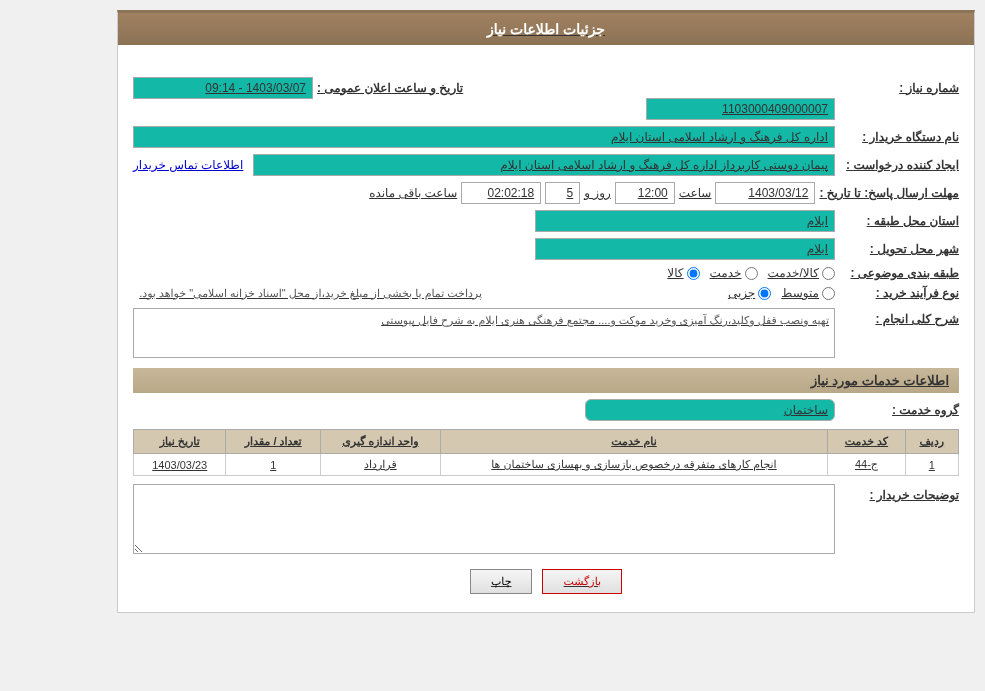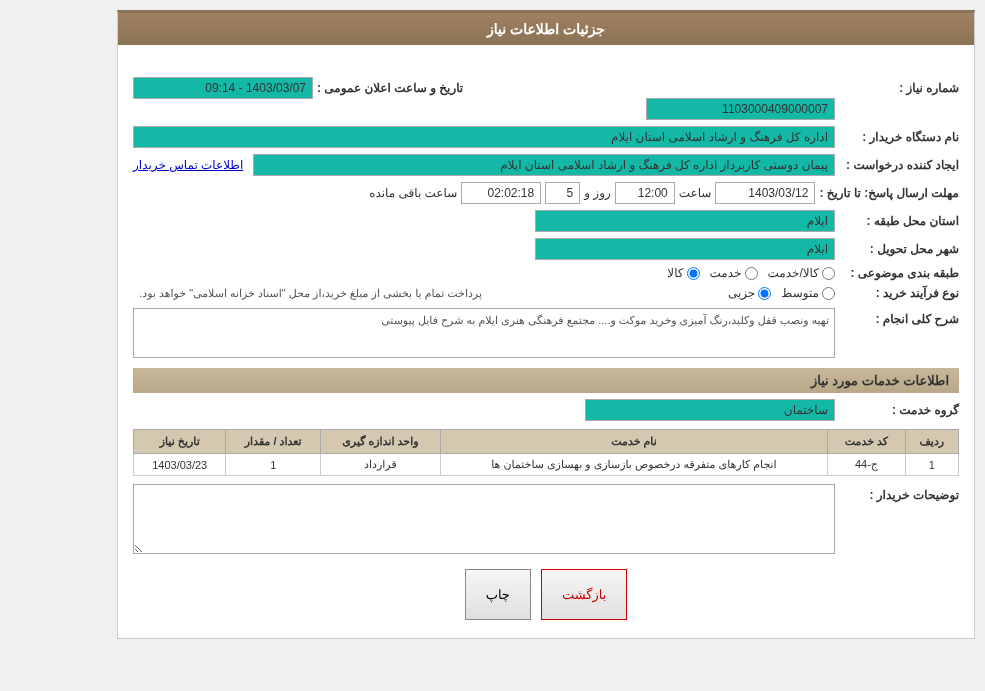--- a/index.html
+++ b/index.html
@@ -8,20 +8,21 @@
       background: #f0f0f0;
       direction: rtl;
       font-size: 12px;
       color: #333;
     }
     .page-wrapper {
       width: 878px;
       min-height: 691px;
       background: #f0f0f0;
       padding: 10px;
+      text-decoration: underline;
     }
     .main-panel {
       background: #fff;
       border: 1px solid #ccc;
       border-top: 3px solid #8B7355;
     }
     .panel-header {
       background: linear-gradient(to bottom, #a08060, #8B7355);
       color: #fff;
       text-align: center;
@@ -130,25 +131,25 @@
     .data-table tr:nth-child(even) td {
       background: #f9f7f4;
     }
     .btn-row {
       display: flex;
       justify-content: center;
       gap: 10px;
       margin: 12px 0 8px 0;
     }
     .btn {
-      padding: 17px 20px;
+      padding: 5px 20px;
       border: 1px solid #888;
       cursor: pointer;
       font-family: Tahoma, Arial, sans-serif;
-      font-size: 13px;
+      font-size: 11px;
       background: linear-gradient(to bottom, #f5f5f5, #e0e0e0);
     }
     .btn-print {
       background: linear-gradient(to bottom, #f5f5f5, #e0e0e0);
     }
     .btn-back {
       background: linear-gradient(to bottom, #f5f5f5, #e0e0e0);
       color: #c00;
       border: 1px solid #c00;
     }
@@ -254,21 +255,21 @@
         <span class="label" style="padding-top:4px;">شرح کلی انجام :</span>
         <div class="desc-textarea-wrapper">
           <div class="description-box">تهیه ونصب قفل وکلید،رنگ آمیزی وخرید موکت و.... مجتمع فرهنگی هنری ایلام به شرح فایل پیوستی</div>
         </div>
       </div>
 
       <div class="section-header">اطلاعات خدمات مورد نیاز</div>
 
       <div class="info-row">
         <span class="label">گروه خدمت :</span>
-        <div class="input-field" style="max-width:250px;">ساختمان</div>
+        <div class="input-field" style="max-width:250px;border-radius:6px;">ساختمان</div>
       </div>
 
       <div class="table-container">
         <table class="data-table">
           <thead>
             <tr>
               <th>ردیف</th>
               <th>کد خدمت</th>
               <th>نام خدمت</th>
               <th>واحد اندازه گیری</th>

